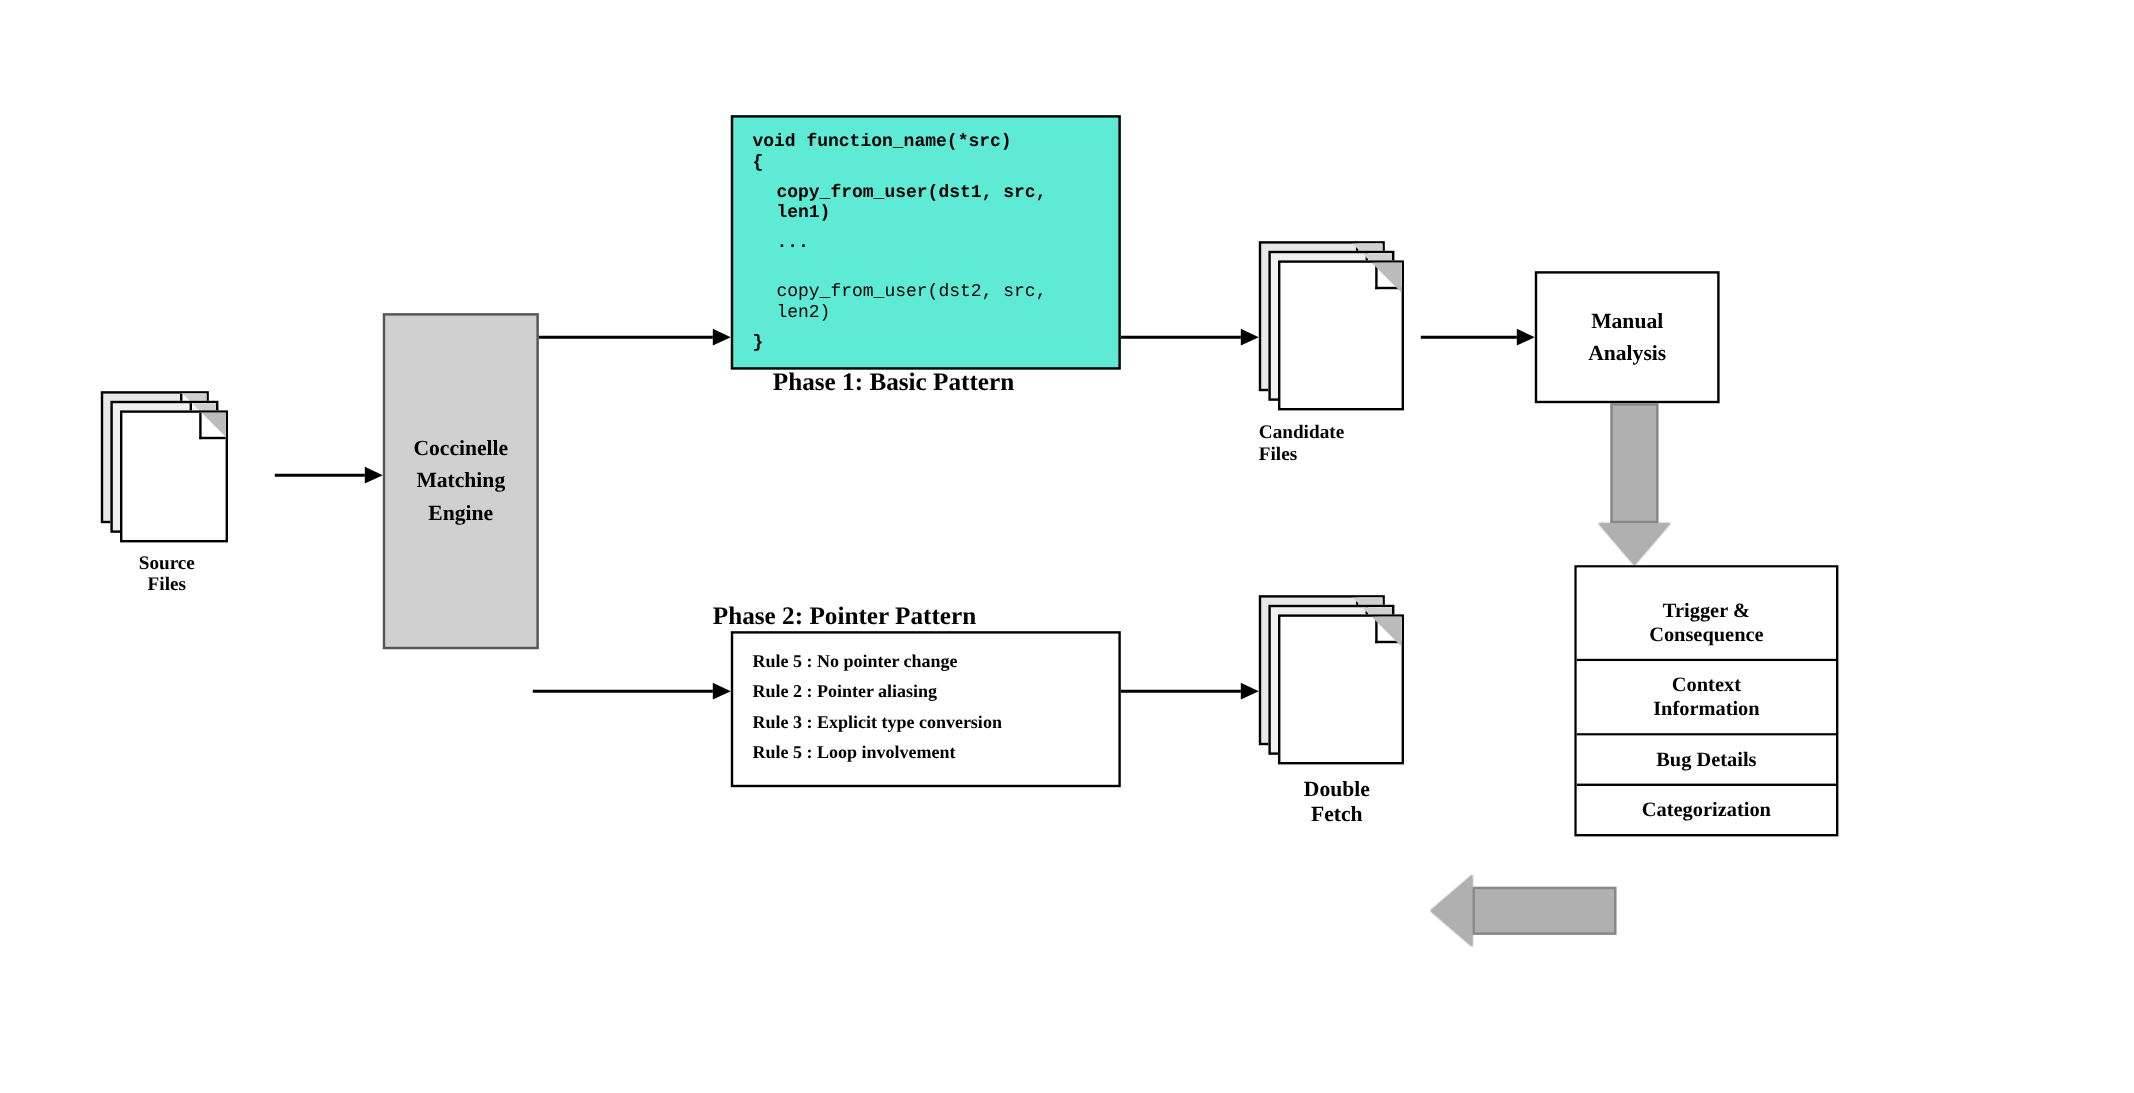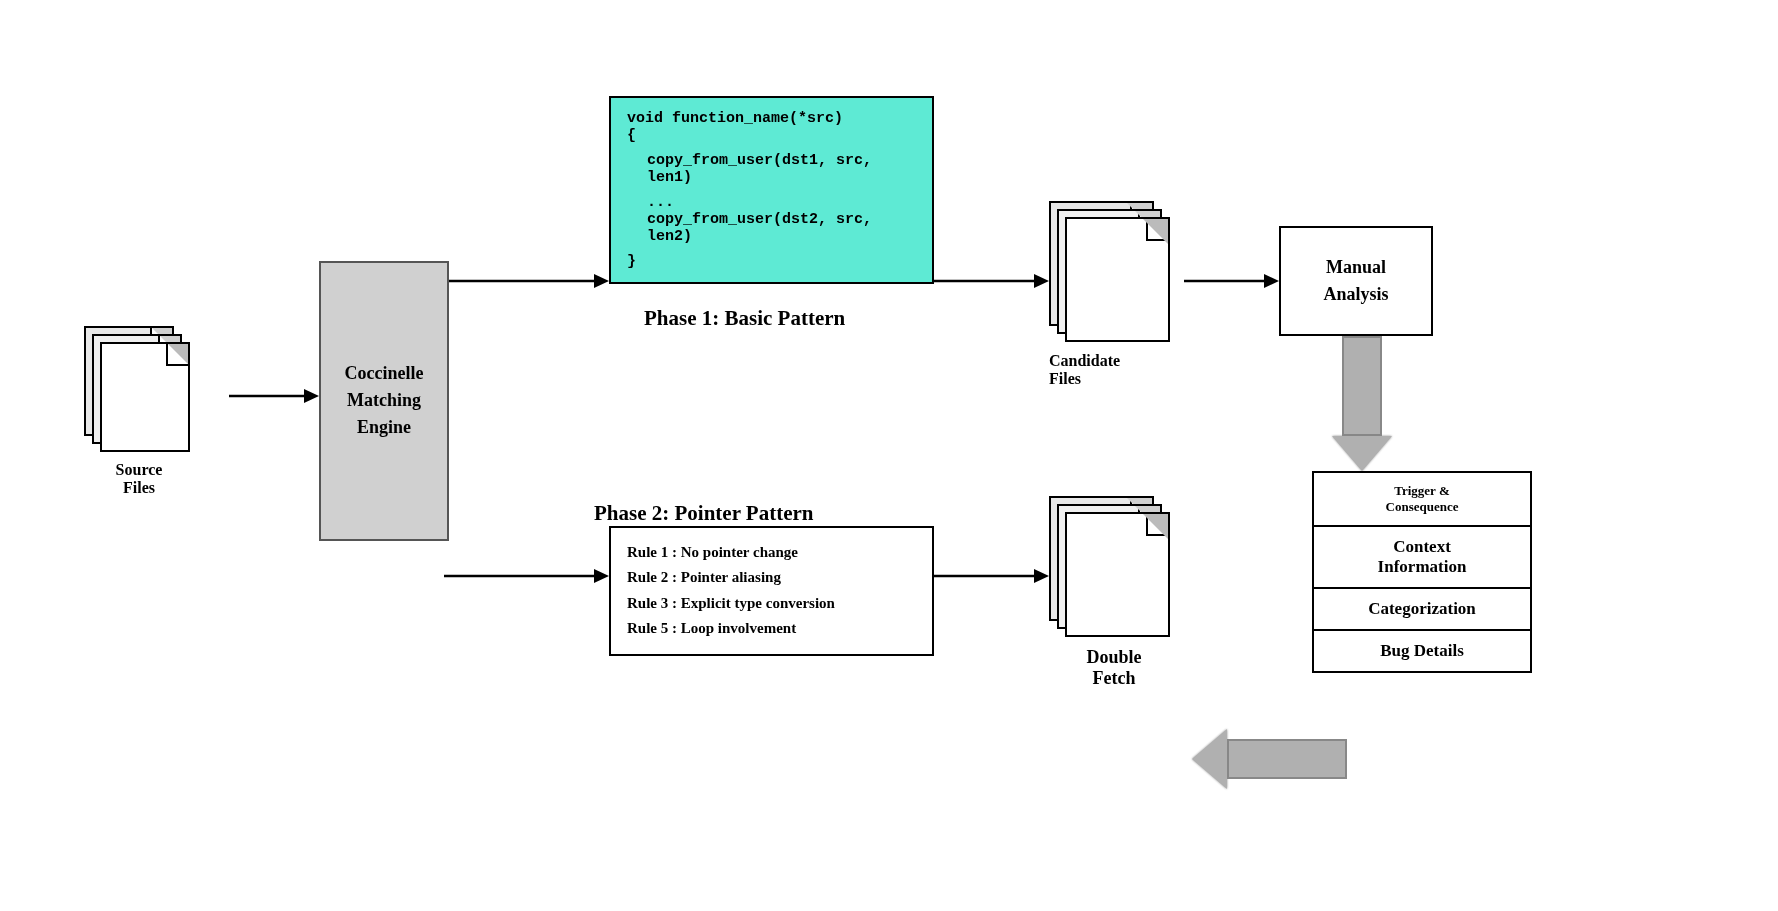--- a/index.html
+++ b/index.html
@@ -254,21 +254,21 @@
 
     <div class="coccinelle-box" style="left:255px; top:215px; width:130px; height:280px;">
       <span style="font-weight:bold; font-size:18px; line-height:1.5;">Coccinelle<br>Matching<br>Engine</span>
     </div>
 
     <div class="code-box" style="left:545px; top:50px; width:325px;">
       <div style="font-weight:bold;">void function_name(*src)</div>
       <div style="font-weight:bold;">{</div>
       <div style="font-weight:bold; padding-left:20px; margin-top:8px;">    copy_from_user(dst1, src, len1)</div>
       <div style="font-weight:bold; padding-left:20px; margin-top:8px;">    ...</div>
-      <div style="font-weight:bold; padding-left:20px; margin-top:0;">    copy_from_user(dst2, src, len2)</div>
+      <div style="font-weight:normal; padding-left:20px; margin-top:24px;">    copy_from_user(dst2, src, len2)</div>
       <div style="font-weight:bold; margin-top:8px;">}</div>
     </div>
 
     <div class="phase-label" style="left:580px; top:260px;">Phase 1: Basic Pattern</div>
 
     <div class="candidate-files" style="left:985px; top:155px;">
       <div class="stacked-pages" style="width:130px; height:145px;">
         <div class="page page1" style="width:105px; height:125px;">
           <div class="page-corner" style="width:25px;height:25px; border-top-width:25px; border-left-width:25px;"></div>
         </div>
@@ -288,21 +288,21 @@
     </div>
 
     <div class="big-arrow-down" style="left:1268px; top:290px;">
       <div class="big-arrow-shaft" style="height:100px;"></div>
       <div class="big-arrow-head-down"></div>
     </div>
 
     <div class="phase-label" style="left:530px; top:455px;">Phase 2: Pointer Pattern</div>
 
     <div class="rules-box" style="left:545px; top:480px; width:325px;">
-      <p>Rule 1 : No pointer change</p>
+      <p>Rule 5 : No pointer change</p>
       <p>Rule 2 : Pointer aliasing</p>
       <p>Rule 3 : Explicit type conversion</p>
       <p>Rule 5 : Loop involvement</p>
     </div>
 
     <div class="double-fetch" style="left:985px; top:450px;">
       <div class="stacked-pages" style="width:130px; height:145px;">
         <div class="page page1" style="width:105px; height:125px;">
           <div class="page-corner" style="width:25px;height:25px; border-top-width:25px; border-left-width:25px;"></div>
         </div>
@@ -317,31 +317,31 @@
 Fetch</div>
     </div>
 
     <div class="big-arrow-left" style="left:1128px; top:683px; flex-direction:row-reverse;">
       <div class="big-arrow-shaft-h" style="width:120px;"></div>
       <div class="big-arrow-head-left"></div>
     </div>
 
     <div class="info-section" style="left:1248px; top:425px; width:220px;">
       <div class="info-cell">
-        <span style="font-weight:bold; font-size:13px;">Trigger &amp;<br>Consequence</span>
+        <span style="font-weight:bold; font-size:17px;margin-top:16px;">Trigger &amp;<br>Consequence</span>
       </div>
       <div class="info-cell">
         <span style="white-space:pre-line; font-size:17px;">Context
 Information</span>
       </div>
       <div class="info-cell">
+        <span style="font-size:17px;">Bug Details</span>
+      </div>
+      <div class="info-cell">
         <span style="font-size:17px;">Categorization</span>
-      </div>
-      <div class="info-cell">
-        <span style="font-size:17px;">Bug Details</span>
       </div>
     </div>
 
     <svg style="position:absolute; top:0; left:0; width:100%; height:100%; pointer-events:none;">
       
       
       
       
       
       

